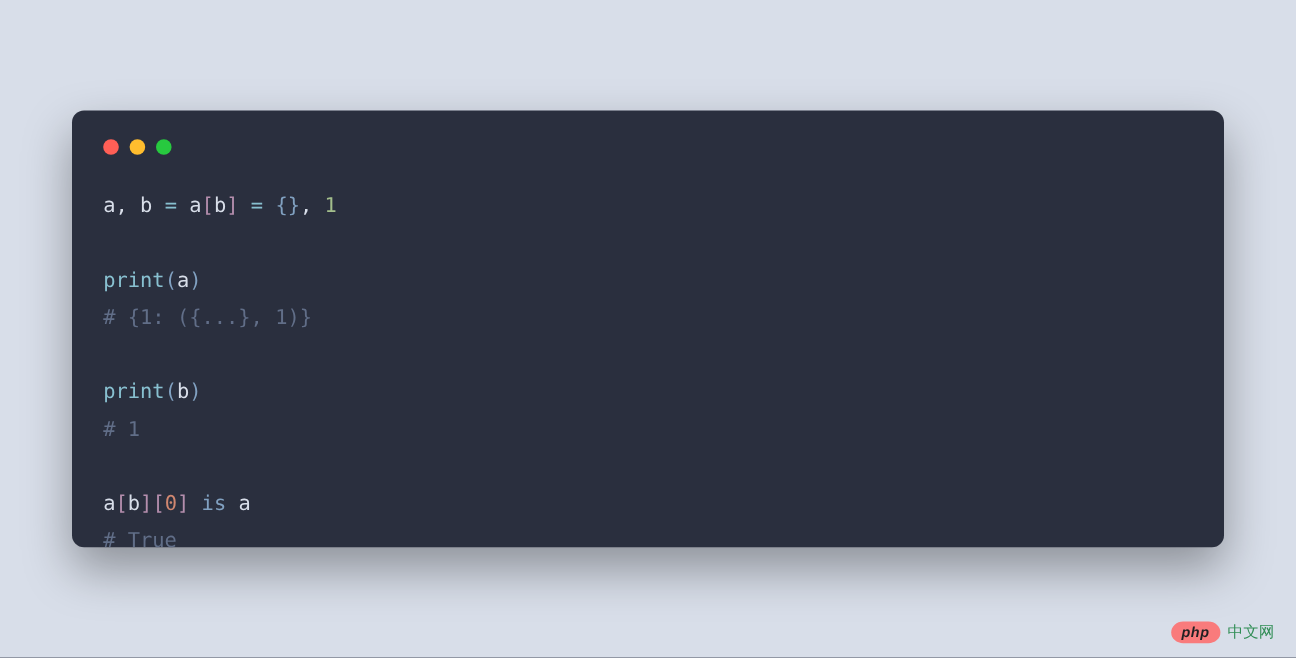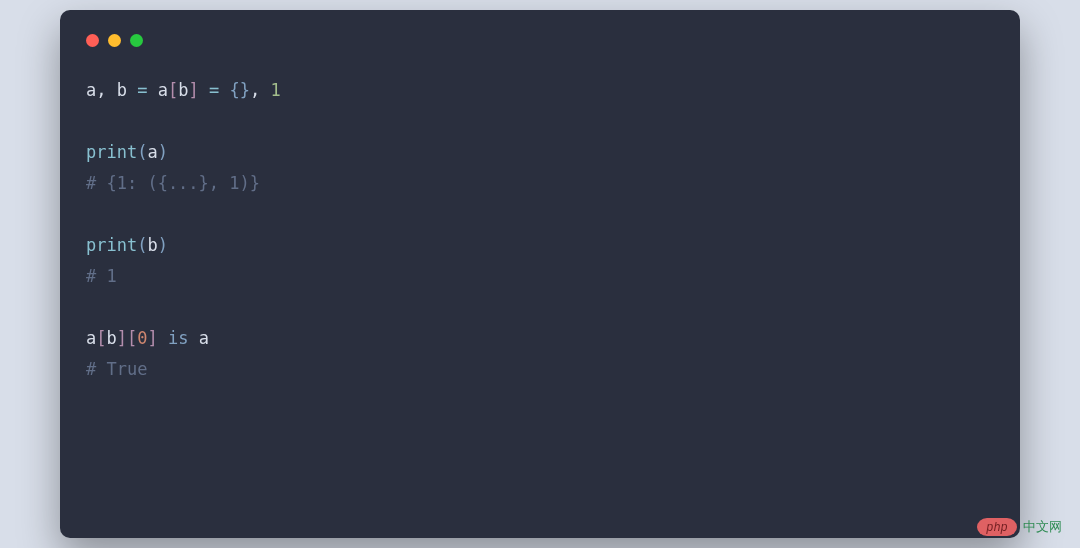--- a/index.html
+++ b/index.html
@@ -12,21 +12,21 @@
       height: 548px;
       background: #d8dee9;
       display: flex;
       align-items: center;
       justify-content: center;
       font-family: ui-monospace, "SF Mono", Menlo, Monaco, Consolas, monospace;
       position: relative;
     }
     .window {
       width: 960px;
-      height: 528px;
+      height: 364px;
       background: #2a2f3e;
       border-radius: 10px;
       box-shadow: 0 18px 40px rgba(0,0,0,0.35);
       padding: 24px 26px;
       position: relative;
     }
     .traffic-lights {
       display: flex;
       gap: 9px;
       margin-bottom: 28px;
@@ -60,22 +60,22 @@
       position: absolute;
       right: 18px;
       bottom: 12px;
       display: flex;
       align-items: center;
       gap: 6px;
       opacity: 0.85;
     }
     .php-badge {
       background: #ff6a6a;
-      color: #7f1d1d;
-      font-weight: 400;
+      color: #000000;
+      font-weight: 700;
       font-style: italic;
       font-family: Arial, sans-serif;
       font-size: 12px;
       padding: 2px 9px;
       border-radius: 10px 10px 10px 10px / 50%;
       letter-spacing: 0.5px;
       text-align: right;
     }
     .wm-text {
       font-family: sans-serif;

